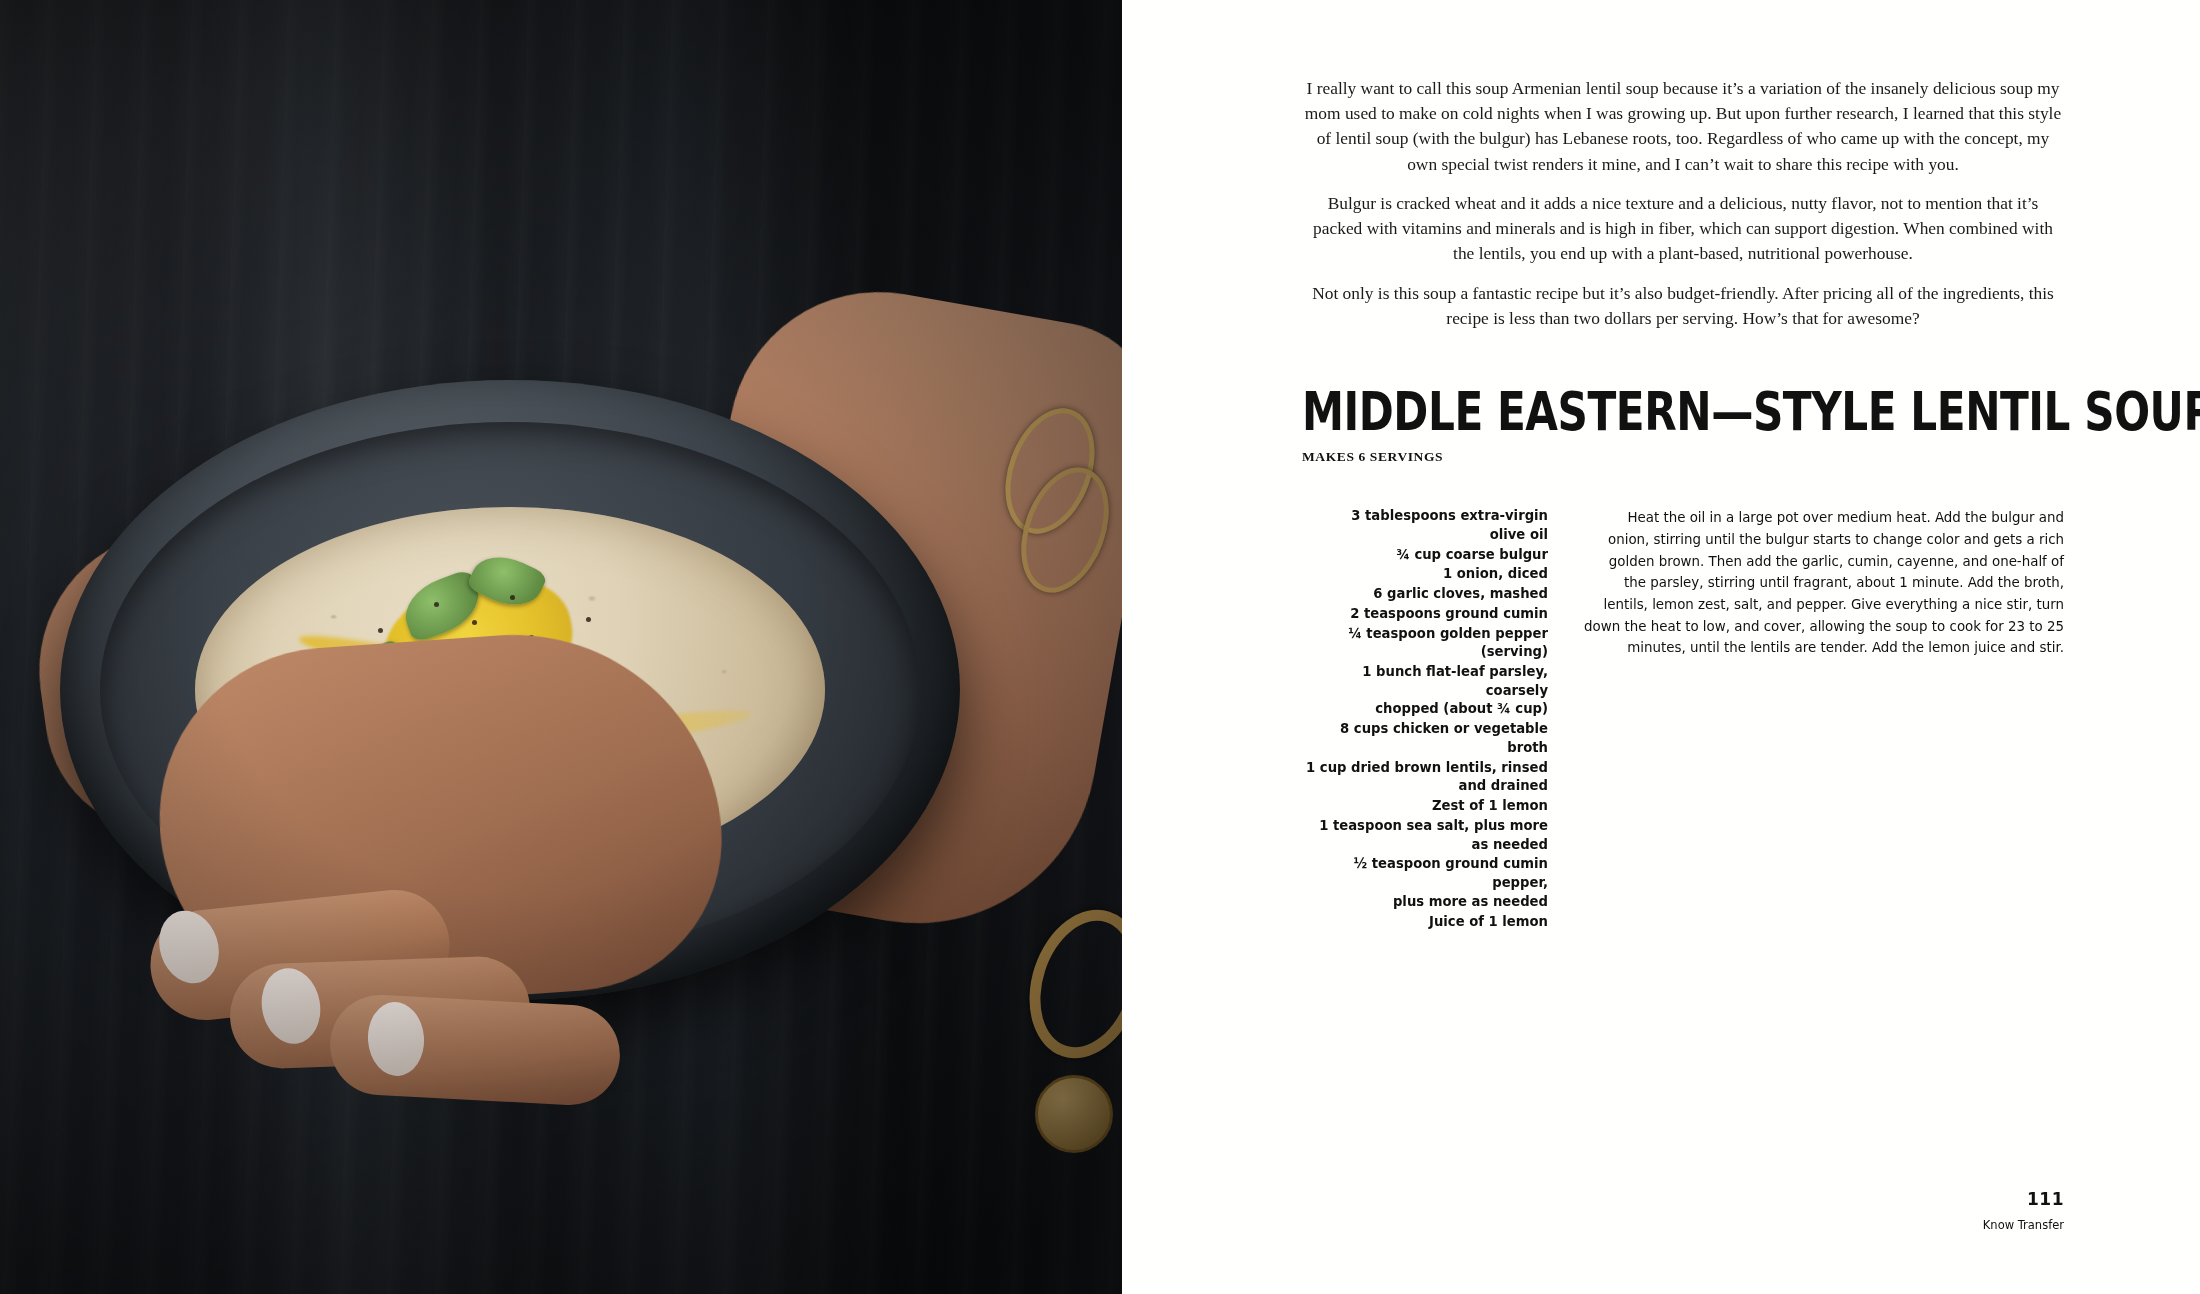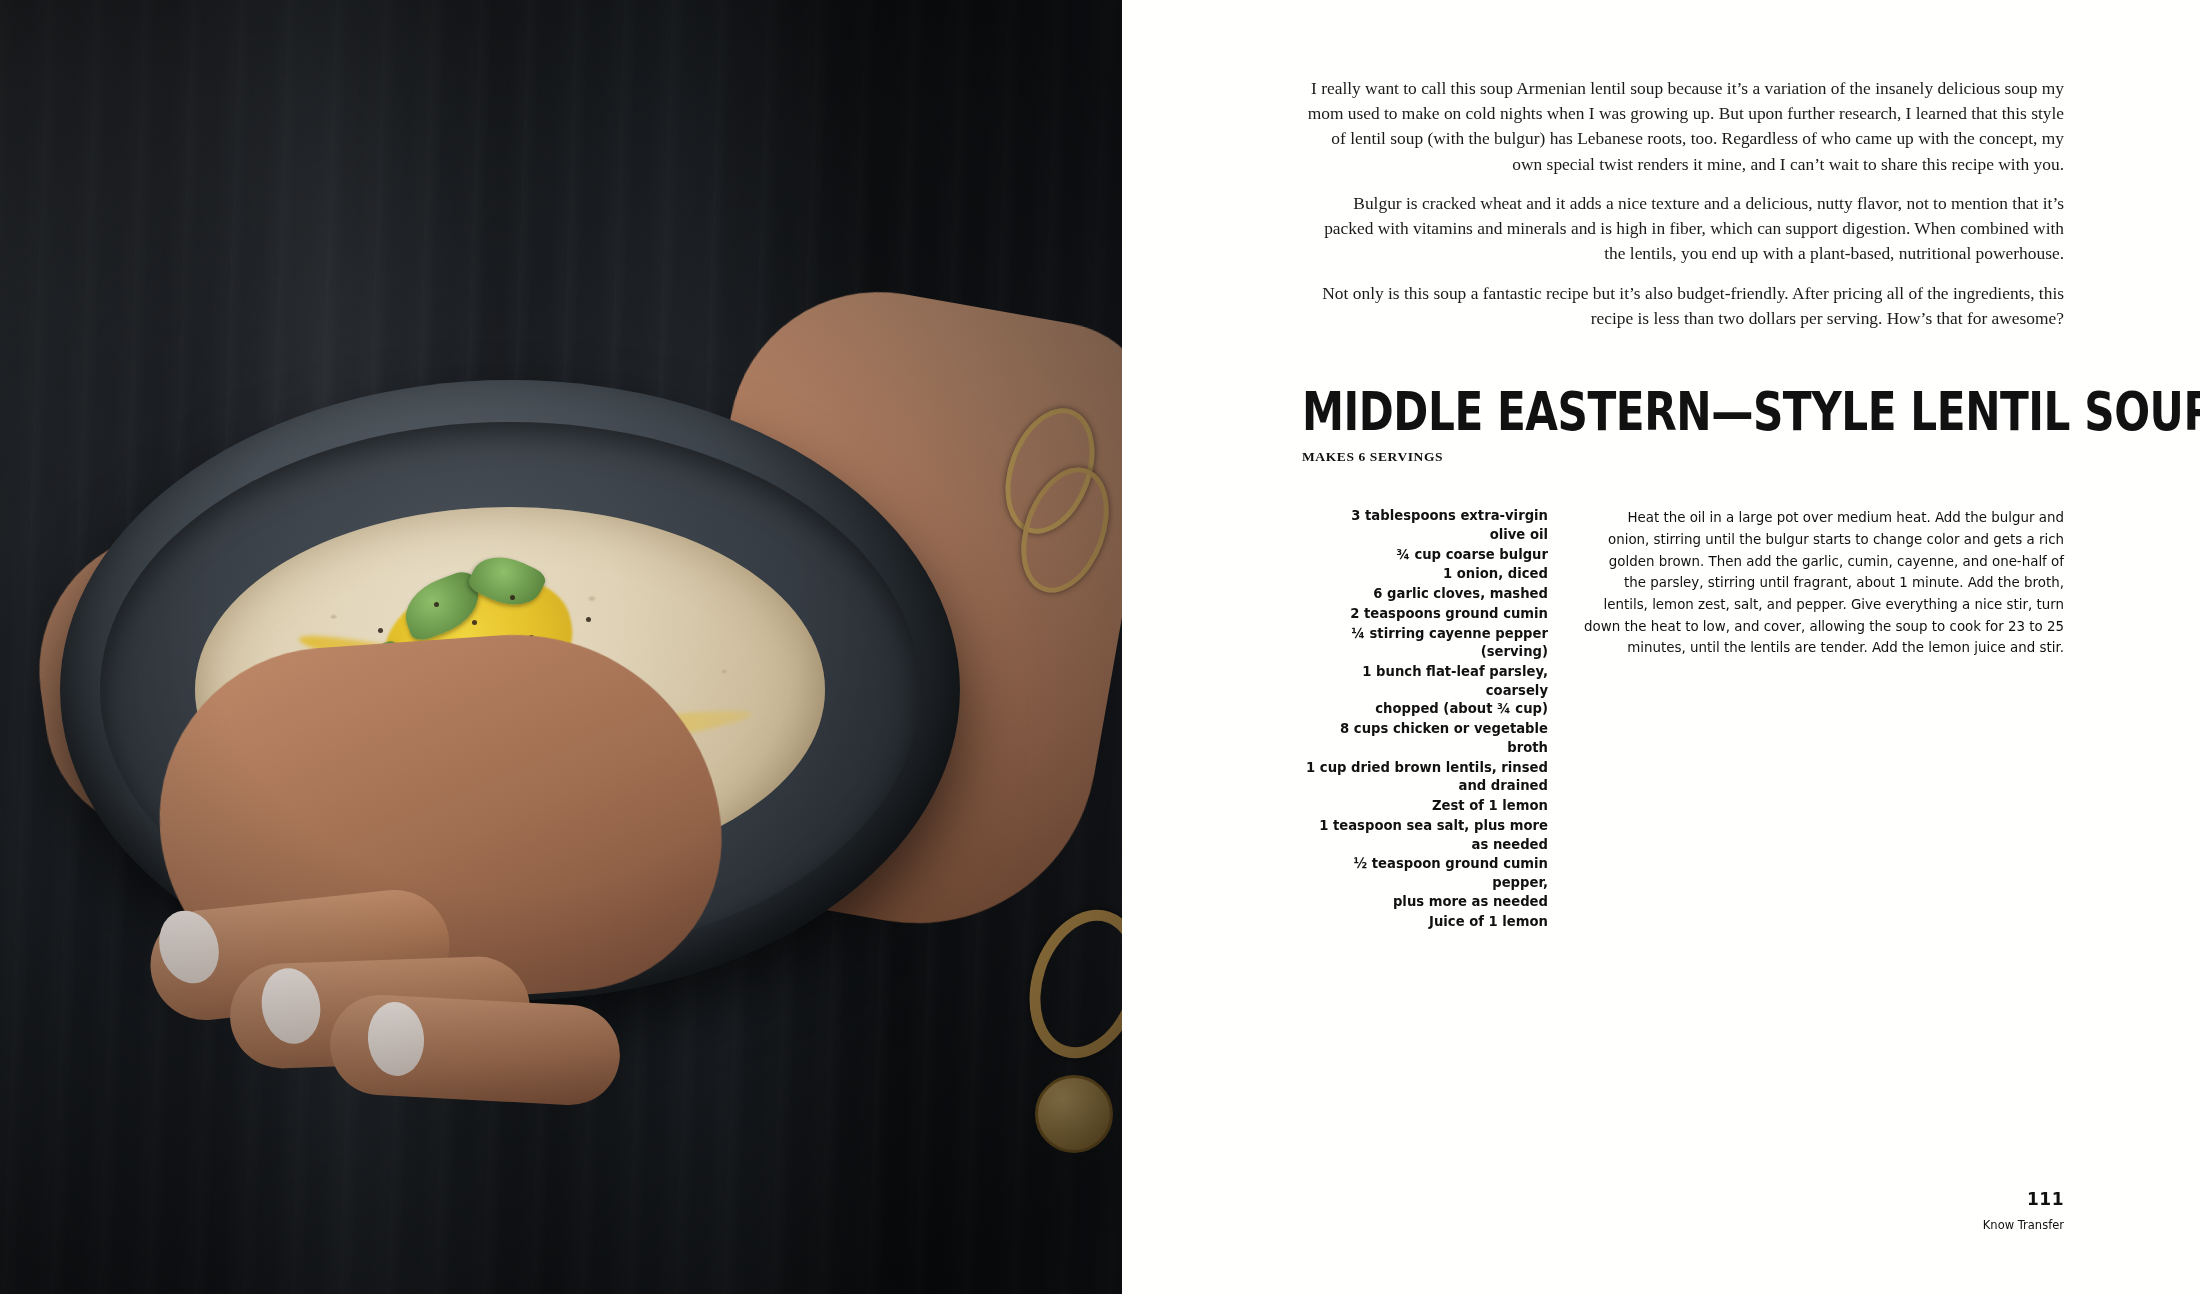--- a/index.html
+++ b/index.html
@@ -200,21 +200,21 @@
     left: 180px;
     top: 76px;
     width: 762px;
   }
   .intro p {
     margin: 0 0 14px 0;
     font-family: "Liberation Serif", serif;
     font-size: 17.4px;
     line-height: 1.45;
     color: #1a1a1a;
-    text-align: right;
+    text-align: center;
   }
   .intro p:last-child { margin-bottom: 0; }
 
   .recipe-title {
     margin: 54px 0 0 0;
     font-family: "DejaVu Sans", sans-serif;
     font-weight: 700;
     font-size: 44px;
     line-height: 1;
     letter-spacing: -0.5px;
@@ -353,21 +353,21 @@
       <div class="servings">MAKES 6 SERVINGS</div>
 
       <div class="recipe-body">
         <div class="ingredients">
           <ul>
             <li><span>3 tablespoons extra-virgin</span><span class="cont">olive oil</span></li>
             <li><span>¾ cup coarse bulgur</span></li>
             <li><span>1 onion, diced</span></li>
             <li><span>6 garlic cloves, mashed</span></li>
             <li><span>2 teaspoons ground cumin</span></li>
-            <li><span>¼ stirring cayenne pepper</span><span class="cont">(serving)</span></li>
+            <li><span>¼ teaspoon golden pepper</span><span class="cont">(serving)</span></li>
             <li><span>1 bunch flat-leaf parsley, coarsely</span><span class="cont">chopped (about ¾ cup)</span></li>
             <li><span>8 cups chicken or vegetable broth</span></li>
             <li><span>1 cup dried brown lentils, rinsed</span><span class="cont">and drained</span></li>
             <li><span>Zest of 1 lemon</span></li>
             <li><span>1 teaspoon sea salt, plus more</span><span class="cont">as needed</span></li>
             <li><span>½ teaspoon ground cumin pepper,</span><span class="cont">plus more as needed</span></li>
             <li><span>Juice of 1 lemon</span></li>
           </ul>
         </div>
 

